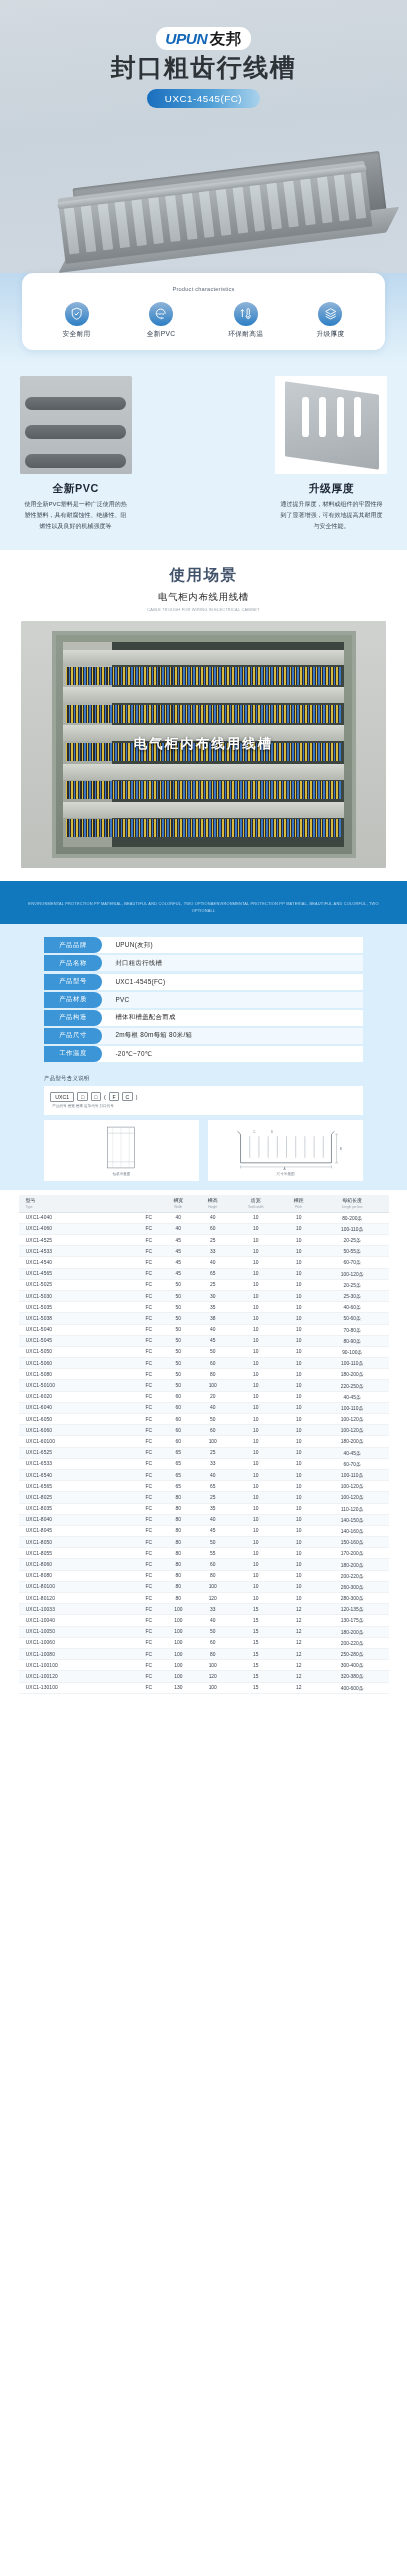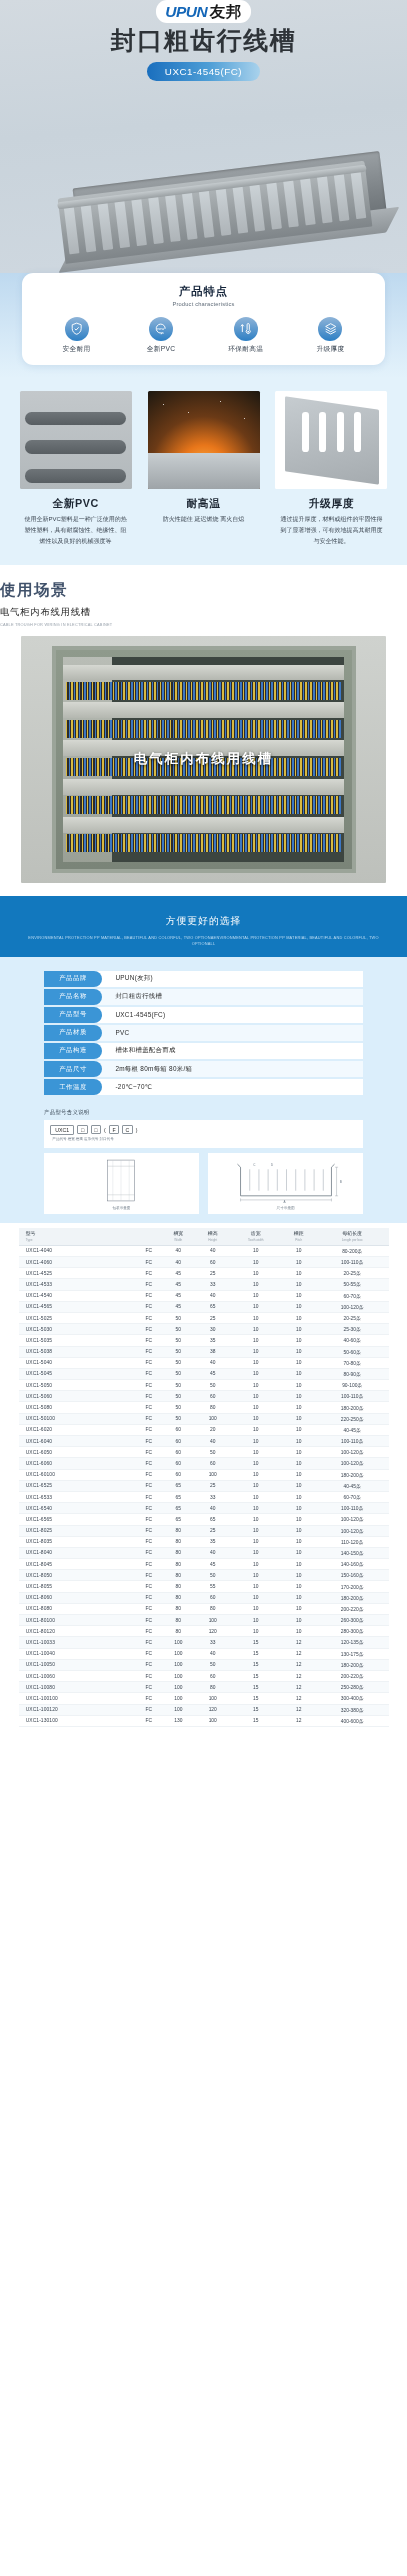--- a/index.html
+++ b/index.html
@@ -15,20 +15,21 @@
   
   .hero {
     position:relative;
     height:273px;
     background:linear-gradient(175deg,#d3dae0 0%,#c9d3db 45%,#cfd8e0 100%);
     text-align:center;
     overflow:hidden;
   }
   .logo-box {
     display:inline-block;
+    margin-top:27px;
     background:#fff;
     border-radius:11px;
     padding:3.6px 9.3px 4.1px 9.3px;
     line-height:1;
     text-align:right;
   }
   .logo-u { font-size:15.5px; font-weight:bold; color:#1567b8; font-style:italic; letter-spacing:-0.5px; }
   .logo-cn { font-size:15.5px; font-weight:bold; color:#1a1a1a; margin-left:2.6px; letter-spacing:0.5px; }
   .hero-title {
     margin-top:13.4px;
@@ -144,21 +145,21 @@
   .img-b .duct-s { position:absolute; left:0; bottom:0; width:100%; height:36px;
     background:linear-gradient(180deg,#c8ced1,#9ea4a8); }
   .img-c { background:#fff; }
   .img-c .wall { position:absolute; left:9.3px; top:11.3px; width:94px; height:75px;
     background:linear-gradient(160deg,#c6ccd0 0%,#a5abaf 100%); transform:skewY(8deg); border-radius:1.5px; }
   .img-c .hole { position:absolute; top:20.6px; width:6.2px; height:40px; background:#fff; border-radius:3.1px; }
   .detail-h { font-size:10.8px; font-weight:bold; color:#1d2733; margin-top:7.2px; letter-spacing:0.5px; }
   .detail-p { font-size:6px; color:#3d4752; line-height:1.85; margin-top:3.6px; padding:0 2.1px; }
 
   
-  .scene-band { background:#fff; padding:15.5px 0 13.4px 0; text-align:left; }
+  .scene-band { background:#fff; padding:15.5px 0 13.4px 0; text-align:center; }
   .scene-title { font-size:15.5px; font-weight:bold; color:#41526b; letter-spacing:1.5px; }
   .scene-sub { font-size:9.3px; color:#1e1e1e; margin-top:4.1px; letter-spacing:0.8px; }
   .scene-en { font-size:3.9px; color:#9aa3ad; margin-top:3.1px; letter-spacing:0.2px; }
   .scene-photo {
     margin:9.3px 20.6px 0 20.6px; height:247px; border-radius:1px; position:relative; overflow:hidden;
     background:linear-gradient(180deg,#cfd2ce 0%,#bdc0bb 100%);
   }
   .cab {
     position:absolute; left:31px; top:10.3px; width:304px; height:227px;
     background:linear-gradient(180deg,#8f9a8c 0%,#7a8478 100%);
@@ -286,21 +287,20 @@
               <div class="slot"></div>
           </div>
           <div class="duct-lip"></div>
         </div>
       </div>
     </div>
   </section>
 
   <section class="feat-band">
     <div class="feat-card">
-      <div class="feat-title">产品特点</div>
       <div class="feat-title-en">Product characteristics</div>
 
       <div class="feat-grid">
         <div class="feat-item">
           <div class="feat-ico">
             <svg viewBox="0 0 24 24">
                 <path d="M12 2 L20 5 V12 C20 17 16 21 12 22 C8 21 4 17 4 12 V5 Z"></path>
                 <path d="M8.5 12 L11 14.5 L15.5 9.5"></path>
               </svg>
           </div>
@@ -349,31 +349,20 @@
       <div class="detail-col">
         <div class="detail-img img-a">
           <div class="bar"></div>
             <div class="bar"></div>
             <div class="bar"></div>
         </div>
         <div class="detail-h">全新PVC</div>
         <div class="detail-p">使用全新PVC塑料是一种广泛使用的热塑性塑料，具有耐腐蚀性、绝缘性、阻燃性以及良好的机械强度等</div>
       </div>
 
-      <div class="detail-col">
-        <div class="detail-img img-b">
-          <div class="star" style="left:15.5px;top:12.4px"></div>
-          <div class="star" style="left:40px;top:20.6px"></div>
-          <div class="star" style="left:72px;top:9.3px"></div>
-          <div class="star" style="left:96px;top:27px"></div>
-          <div class="duct-s"></div>
-        </div>
-        <div class="detail-h">耐高温</div>
-        <div class="detail-p">防火性能佳 延迟燃烧 离火自熄</div>
-      </div>
 
       <div class="detail-col">
         <div class="detail-img img-c">
           <div class="wall"></div>
           <div class="hole" style="left:27px"></div>
           <div class="hole" style="left:44px"></div>
           <div class="hole" style="left:62px"></div>
           <div class="hole" style="left:79px"></div>
         </div>
         <div class="detail-h">升级厚度</div>
@@ -401,21 +390,20 @@
           <div class="wirefan" style="top:139px"></div>
           <div class="cab-row" style="top:160px"></div>
           <div class="wirefan" style="top:177px"></div>
         </div>
       </div>
       <div class="scene-cap">电气柜内布线用线槽</div>
     </div>
   </section>
 
   <section class="spec-banner">
-    <h3>方便更好的选择</h3>
     <div class="en">ENVIRONMENTAL PROTECTION PP MATERIAL, BEAUTIFUL AND COLORFUL, TWO OPTIONAENVIRONMENTAL PROTECTION PP MATERIAL, BEAUTIFUL AND COLORFUL, TWO OPTIONALL</div>
   </section>
 
   <section class="spec-band">
     <div class="spec-list" id="spec-list">
         <div class="spec-row">
           <div class="spec-key">产品品牌</div>
           <div class="spec-val">UPUN(友邦)</div>
         </div>
         <div class="spec-row">

